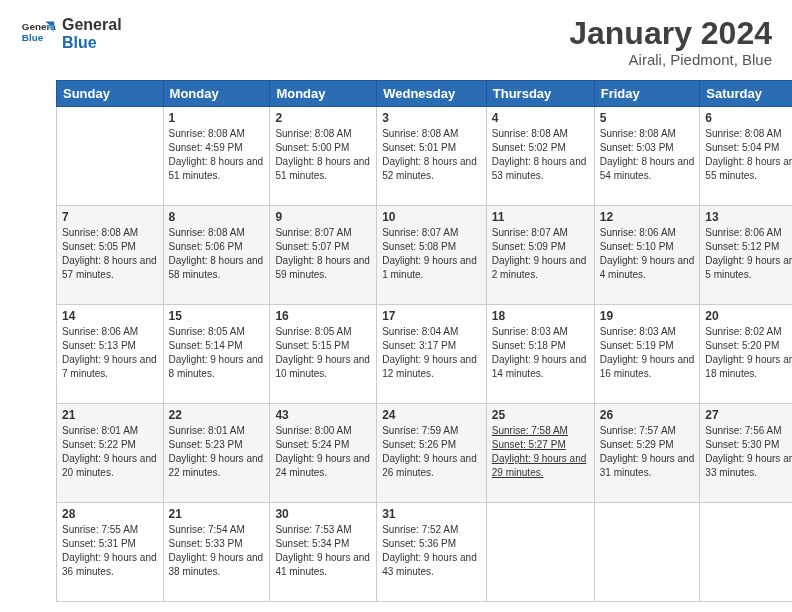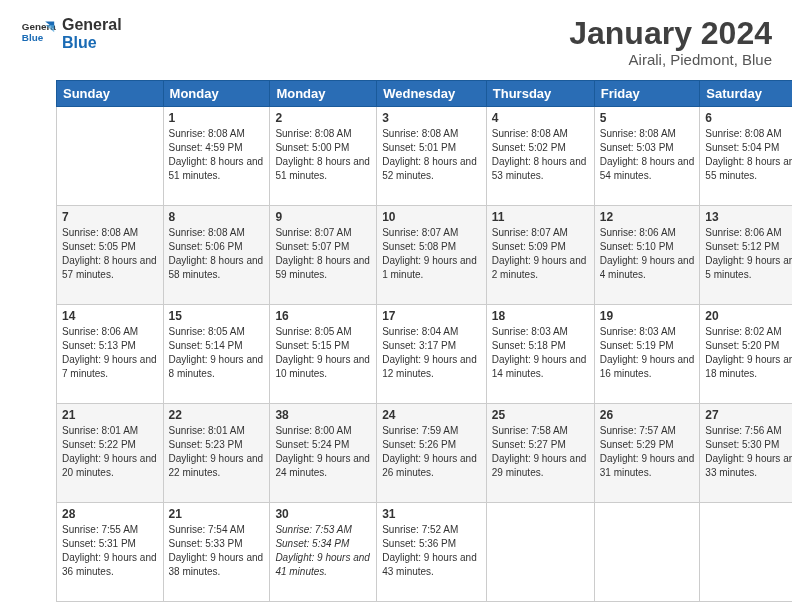--- a/index.html
+++ b/index.html
@@ -257,34 +257,34 @@
 Sunset: 5:22 PM
 Daylight: 9 hours and 20 minutes.</div>
           </td>
           <td>
             <span class="day-number">22</span>
             <div class="day-info" style="white-space: pre-line;">Sunrise: 8:01 AM
 Sunset: 5:23 PM
 Daylight: 9 hours and 22 minutes.</div>
           </td>
           <td>
-            <span class="day-number">38</span>
+            <span class="day-number">43</span>
             <div class="day-info" style="white-space: pre-line;">Sunrise: 8:00 AM
 Sunset: 5:24 PM
 Daylight: 9 hours and 24 minutes.</div>
           </td>
           <td>
             <span class="day-number">24</span>
             <div class="day-info" style="white-space: pre-line;">Sunrise: 7:59 AM
 Sunset: 5:26 PM
 Daylight: 9 hours and 26 minutes.</div>
           </td>
           <td>
             <span class="day-number">25</span>
-            <div class="day-info" style="white-space: pre-line;">Sunrise: 7:58 AM
+            <div class="day-info" style="white-space: pre-line; text-decoration: underline;">Sunrise: 7:58 AM
 Sunset: 5:27 PM
 Daylight: 9 hours and 29 minutes.</div>
           </td>
           <td>
             <span class="day-number">26</span>
             <div class="day-info" style="white-space: pre-line;">Sunrise: 7:57 AM
 Sunset: 5:29 PM
 Daylight: 9 hours and 31 minutes.</div>
           </td>
           <td>
@@ -302,21 +302,21 @@
 Daylight: 9 hours and 36 minutes.</div>
           </td>
           <td>
             <span class="day-number">21</span>
             <div class="day-info" style="white-space: pre-line;">Sunrise: 7:54 AM
 Sunset: 5:33 PM
 Daylight: 9 hours and 38 minutes.</div>
           </td>
           <td>
             <span class="day-number">30</span>
-            <div class="day-info" style="white-space: pre-line; font-style: italic;">Sunrise: 7:53 AM
+            <div class="day-info" style="white-space: pre-line;">Sunrise: 7:53 AM
 Sunset: 5:34 PM
 Daylight: 9 hours and 41 minutes.</div>
           </td>
           <td>
             <span class="day-number">31</span>
             <div class="day-info" style="white-space: pre-line;">Sunrise: 7:52 AM
 Sunset: 5:36 PM
 Daylight: 9 hours and 43 minutes.</div>
           </td>
           <td class="empty-cell"></td>

